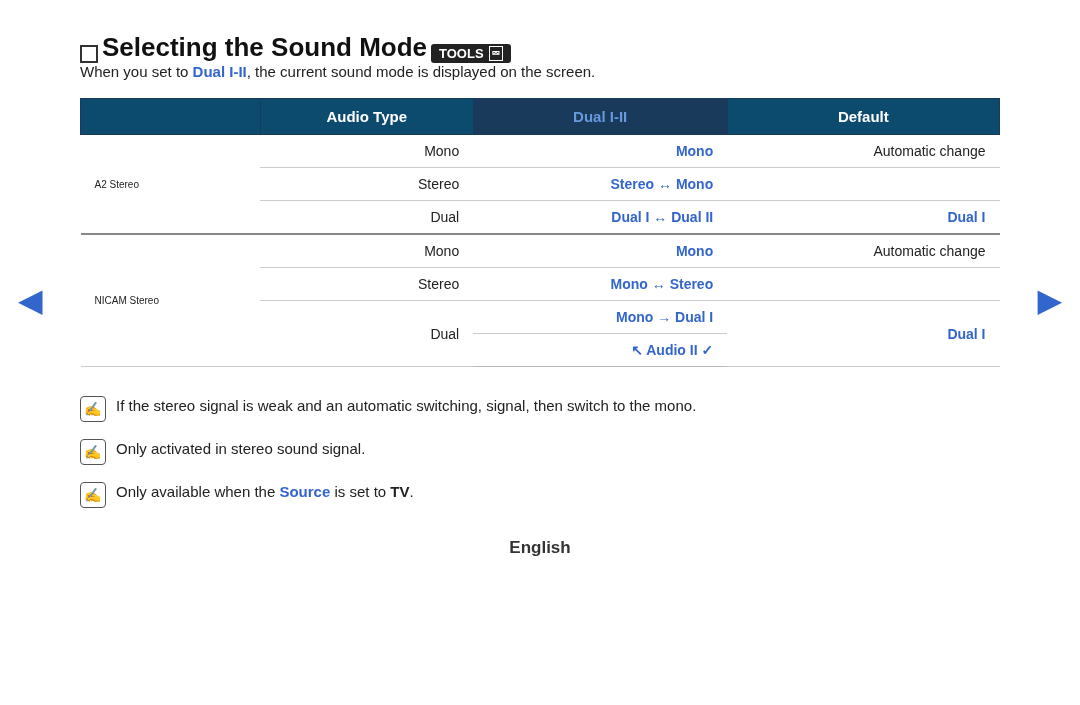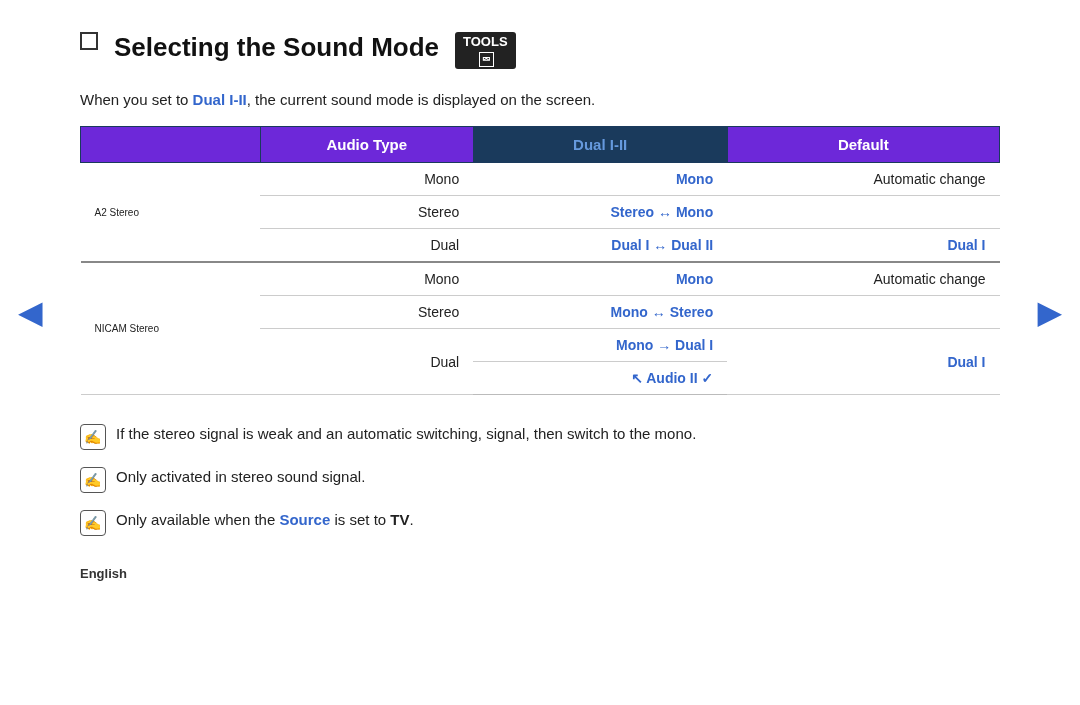--- a/index.html
+++ b/index.html
@@ -12,23 +12,22 @@
       min-height: 705px;
       position: relative;
       overflow: hidden;
     }
     .page {
       padding: 32px 80px 32px 80px;
       position: relative;
     }
     .title-row {
       display: flex;
-      align-items: flex-start;
-      gap: 16px;
-      margin-bottom: 22px;
+      align-items: flex-end;
+      gap: 4px;
     }
     .title-checkbox {
       width: 18px;
       height: 18px;
       border: 2px solid #333;
       display: inline-block;
       flex-shrink: 0;
     }
     .title-text {
       font-size: 26px;
@@ -38,21 +37,20 @@
     .tools-badge {
       background: #222;
       color: #fff;
       font-size: 13px;
       font-weight: bold;
       padding: 2px 8px;
       border-radius: 3px;
       display: inline-flex;
       align-items: center;
       gap: 3px;
-      flex-direction: column;
     }
     .tools-badge .ext-icon {
       font-size: 11px;
       border: 1px solid #fff;
       padding: 0 2px;
       margin-left: 2px;
     }
     .intro-text {
       font-size: 15px;
       margin-bottom: 18px;
@@ -61,21 +59,21 @@
     .blue { color: #3366cc; font-weight: bold; }
     .bold { font-weight: bold; }
 
     
     .sound-table {
       width: 100%;
       border-collapse: collapse;
       margin-bottom: 28px;
     }
     .sound-table th {
-      background: #6d28d9;
+      background: #0c4a6e;
       color: #fff;
       font-weight: bold;
       font-size: 15px;
       padding: 9px 14px;
       text-align: center;
       border: 1px solid #1a3a5c;
     }
     .sound-table th.col-dualii {
       color: #6699dd;
       background: #1a3a5c;
@@ -141,21 +139,22 @@
       font-size: 32px;
       color: #3366cc;
       cursor: pointer;
       user-select: none;
     }
     .nav-arrow.left { left: 18px; }
     .nav-arrow.right { right: 18px; }
 
     
     .footer {
-      font-size: 13px;
+      text-align: center;
+      font-size: 17px;
       font-weight: bold;
       color: #333;
       margin-top: 30px;
       padding-bottom: 10px;
     }
   </style>
 </head>
 <body>
 
 <div class="page">

